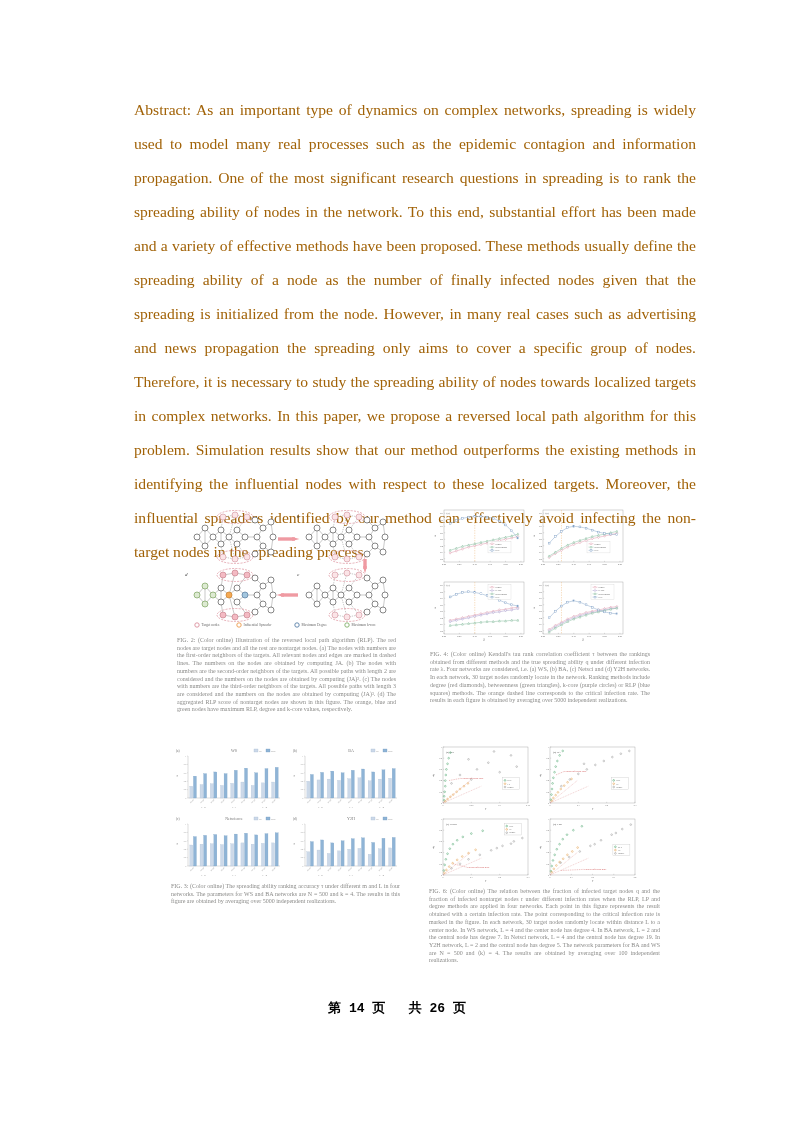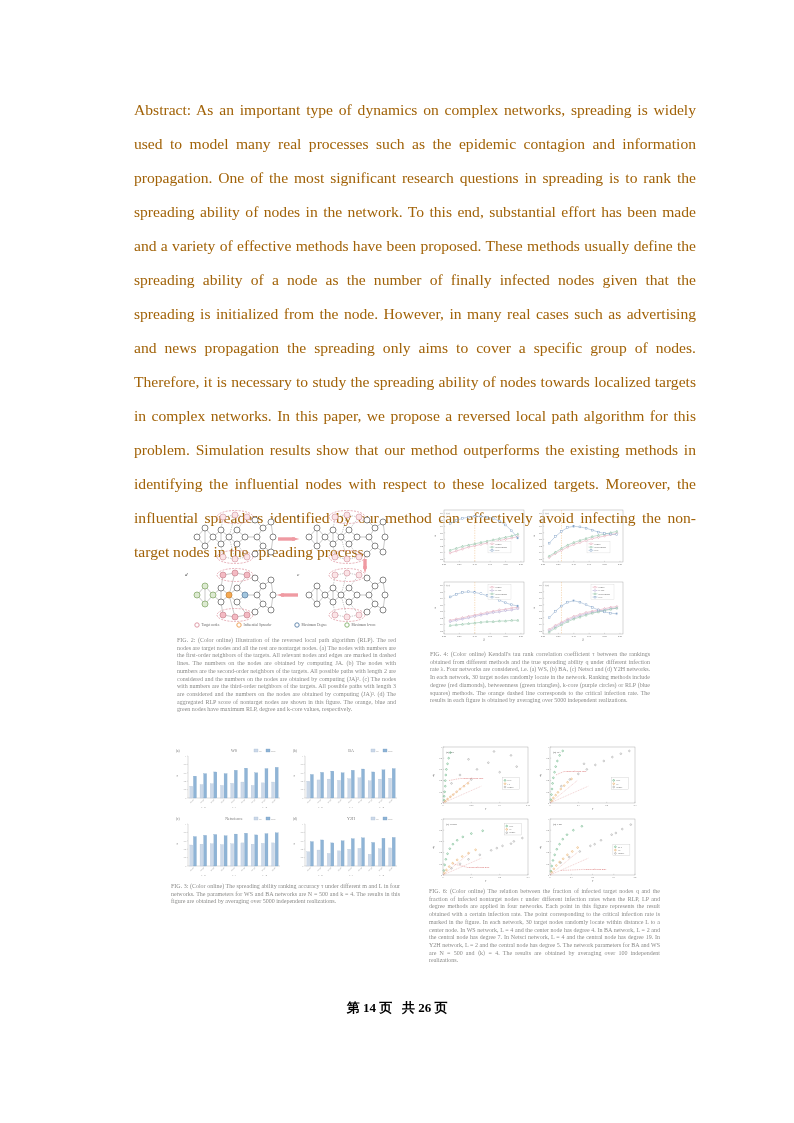--- a/index.html
+++ b/index.html
@@ -10,21 +10,21 @@
   figure{position:absolute;margin:0;padding:0;}
   figcaption{font-size:6px;line-height:7.7px;color:#8b8b89;text-align:justify;margin-top:5px;
         font-family:"Liberation Serif",serif;}
   #figA{left:177px;top:506px;width:219px;}
   #figB{left:430px;top:504px;width:220px;}
   #figC{left:171px;top:744px;width:229px;}
   #figD{left:429px;top:739px;width:231px;}
   svg{display:block;}
   .footer{position:absolute;top:999px;left:0;width:100%;text-align:center;
         font-size:13px;font-weight:bold;color:#000;}
-  .footer span{white-space:pre;}
+  .footer span{white-space:pre;font-family:Liberation Mono, monospace;}
 </style>
 </head>
 <body>
 
 <div class="page">
 
   <p class="abstract">Abstract: As an important type of dynamics on complex networks, spreading is widely used to model many real processes such as the epidemic contagion and information propagation. One of the most significant research questions in spreading is to rank the spreading ability of nodes in the network. To this end, substantial effort has been made and a variety of effective methods have been proposed. These methods usually define the spreading ability of a node as the number of finally infected nodes given that the spreading is initialized from the node. However, in many real cases such as advertising and news propagation the spreading only aims to cover a specific group of nodes. Therefore, it is necessary to study the spreading ability of nodes towards localized targets in complex networks. In this paper, we propose a reversed local path algorithm for this problem. Simulation results show that our method outperforms the existing methods in identifying the influential nodes with respect to these localized targets. Moreover, the influential spreaders identified by our method can effectively avoid infecting the non-target nodes in the spreading process.</p>
 
   <figure id="figA">
     <svg id="net-svg" viewBox="0 0 219 126" width="219" height="126">

